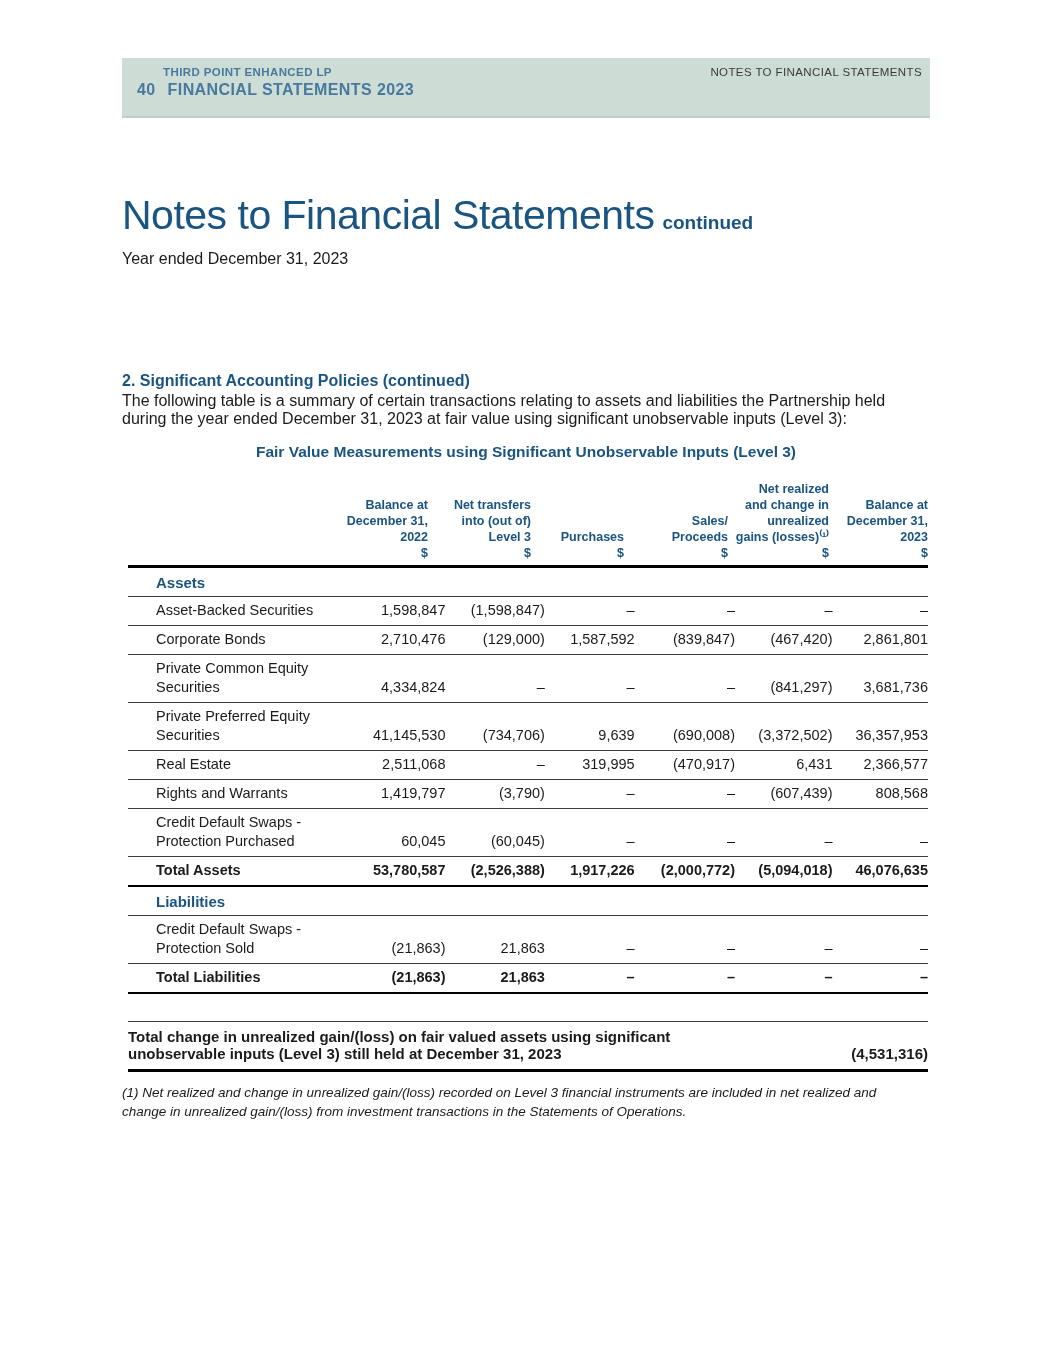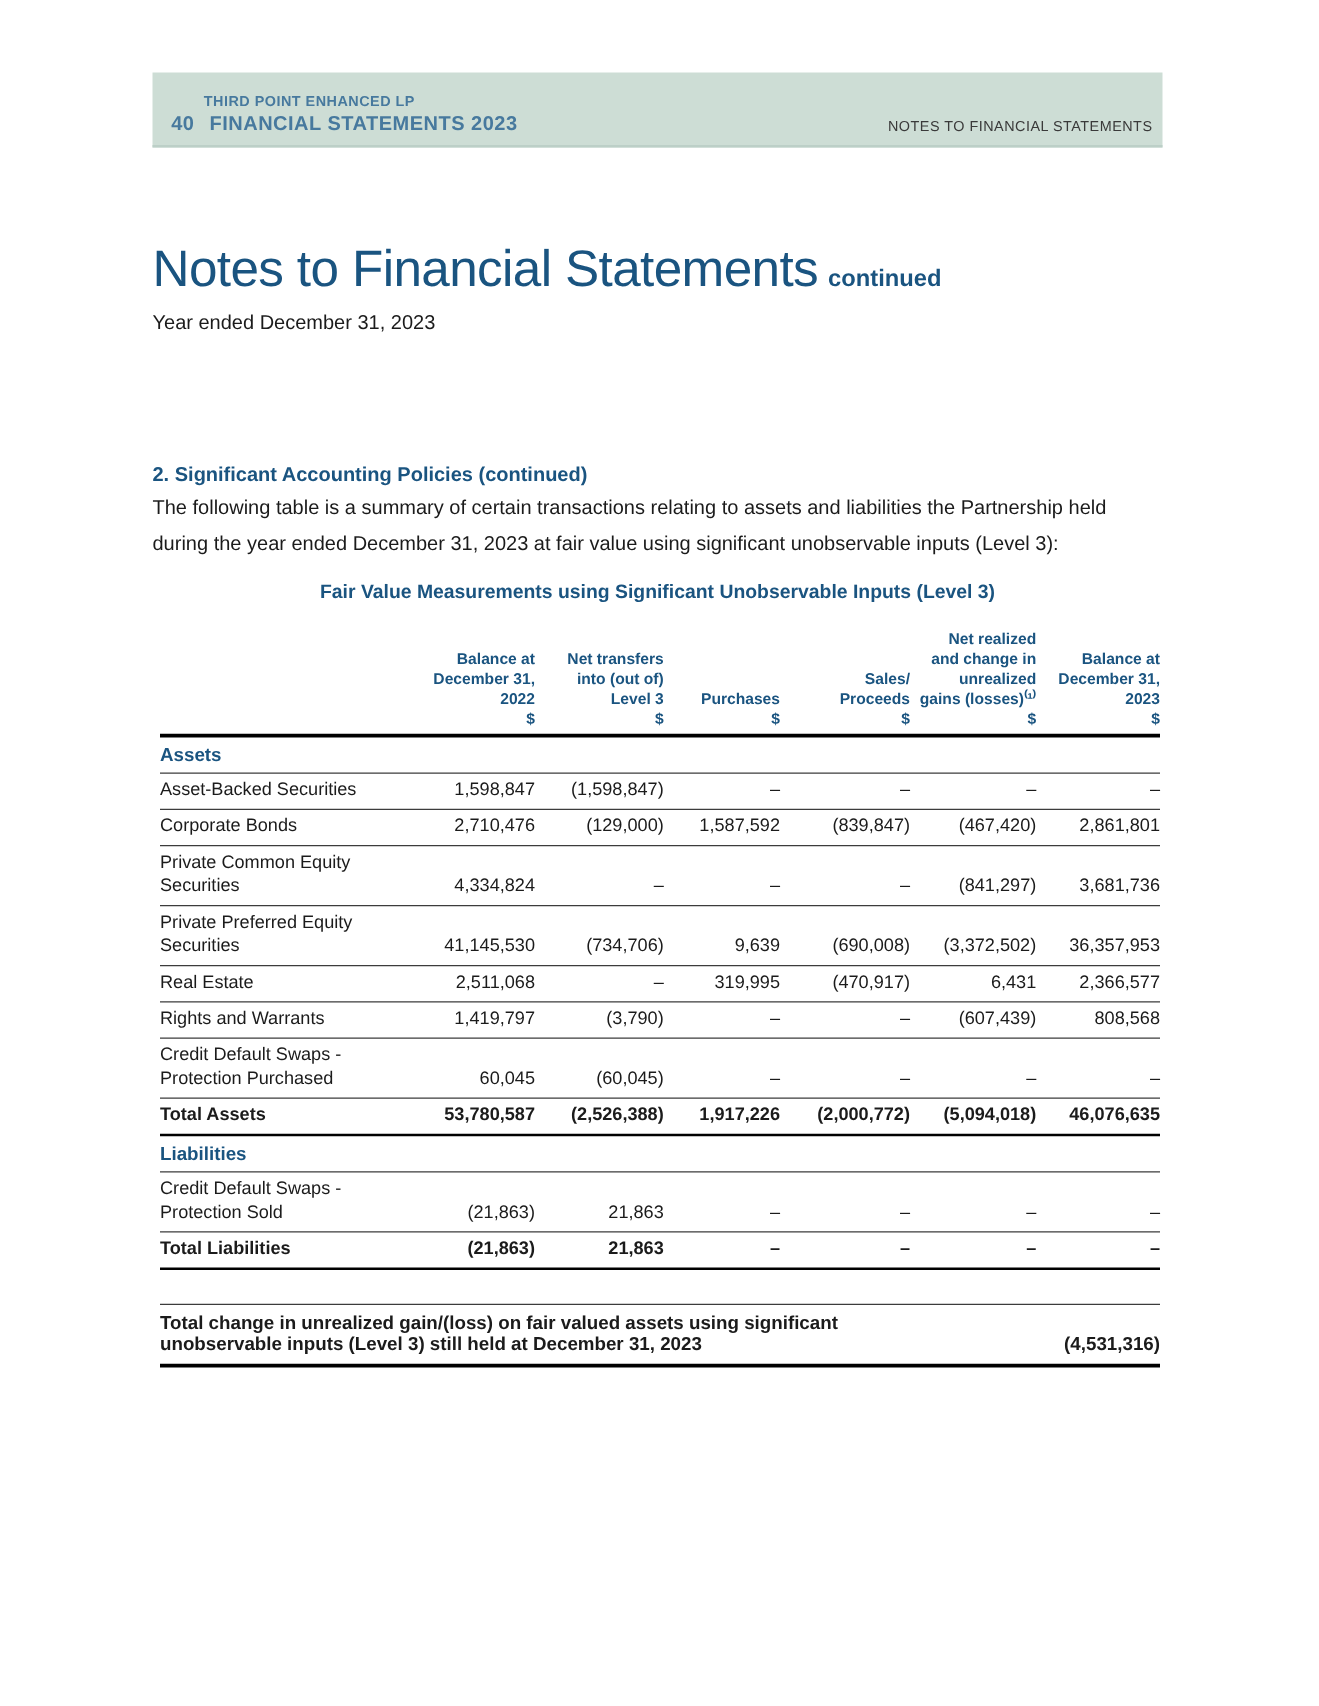--- a/index.html
+++ b/index.html
@@ -15,21 +15,21 @@
   .content { padding: 0 125px 0 122px; }
 
   
   .banner {
     margin-top: 58px;
     height: 60px;
     background: #cdddd5;
     border-bottom: 2px solid #bccfc7;
     display: flex;
     justify-content: space-between;
-    align-items: flex-end;
+    align-items: flex-start;
     padding: 8px 8px 7px 15px;
   }
   .banner-left { display: flex; flex-direction: column; gap: 3px; }
   .banner-company {
     margin-left: 26px;
     font-size: 11.5px;
     font-weight: 600;
     letter-spacing: 0.4px;
     color: #47799e;
   }
@@ -42,21 +42,21 @@
     padding-bottom: 1px;
   }
 
   
   .doc-title { margin-top: 74px; color: #1a5480; }
   .doc-title .big { font-size: 41px; font-weight: normal; letter-spacing: -0.5px; }
   .doc-title .small { font-size: 19px; margin-left: 8px; }
   .doc-subtitle { margin-top: 11px; font-size: 16px; color: #1b1b1b; }
 
   .note-heading { margin-top: 104px; font-size: 16px; font-weight: bold; color: #1a5480; }
-  .note-body { margin-top: 2px; font-size: 16px; line-height: 29px; color: #1b1b1b; }
+  .note-body { margin-top: 2px; font-size: 16px; line-height: 18px; color: #1b1b1b; }
 
   .table-title {
     margin-top: 15px;
     font-size: 15.5px;
     font-weight: bold;
     color: #1a5480;
     text-align: center;
   }
 
   
@@ -80,21 +80,21 @@
   .c4 { width: 104px; } .c5 { width: 101px; } .c6 { width: 99px; }
 
   .trow {
     display: flex;
     align-items: flex-end;
     border-bottom: 1px solid #3c3c3c;
     padding: 4px 0 5px 0;
     font-size: 14.5px;
     line-height: 19px;
   }
-  .trow .tlabel { width: 210px; text-align: left; white-space: pre-line; }
+  .trow .tlabel { width: 210px; text-align: left; white-space: pre-line; margin-left: 28px; }
   .trow .tcell { text-align: right; }
   .trow .tcell:nth-of-type(2) { width: 90px; }
   .trow .tcell:nth-of-type(3) { width: 103px; }
   .trow .tcell:nth-of-type(4) { width: 93px; }
   .trow .tcell:nth-of-type(5) { width: 104px; }
   .trow .tcell:nth-of-type(6) { width: 101px; }
   .trow .tcell:nth-of-type(7) { width: 99px; }
   .trow.section { padding: 5px 0 4px 0; }
   .trow.section .tlabel { width: 800px; font-weight: bold; color: #1a5480; font-size: 15px; }
   .trow.total { font-weight: bold; border-bottom: 2.5px solid #000; align-items: center; }
@@ -280,15 +280,16 @@
           </div>
         </div>
     </div>
 
     <div class="summary-row">
       <span class="summary-label">Total change in unrealized gain/(loss) on fair valued assets using significant
 unobservable inputs (Level 3) still held at December 31, 2023</span>
       <span class="summary-value">(4,531,316)</span>
     </div>
 
+    <p class="footnote">(1) Net realized and change in unrealized gain/(loss) recorded on Level 3 financial instruments are included in net realized and change in unrealized gain/(loss) from investment transactions in the Statements of Operations.</p>
 
   </div>
 </div>
 
 </body></html>

